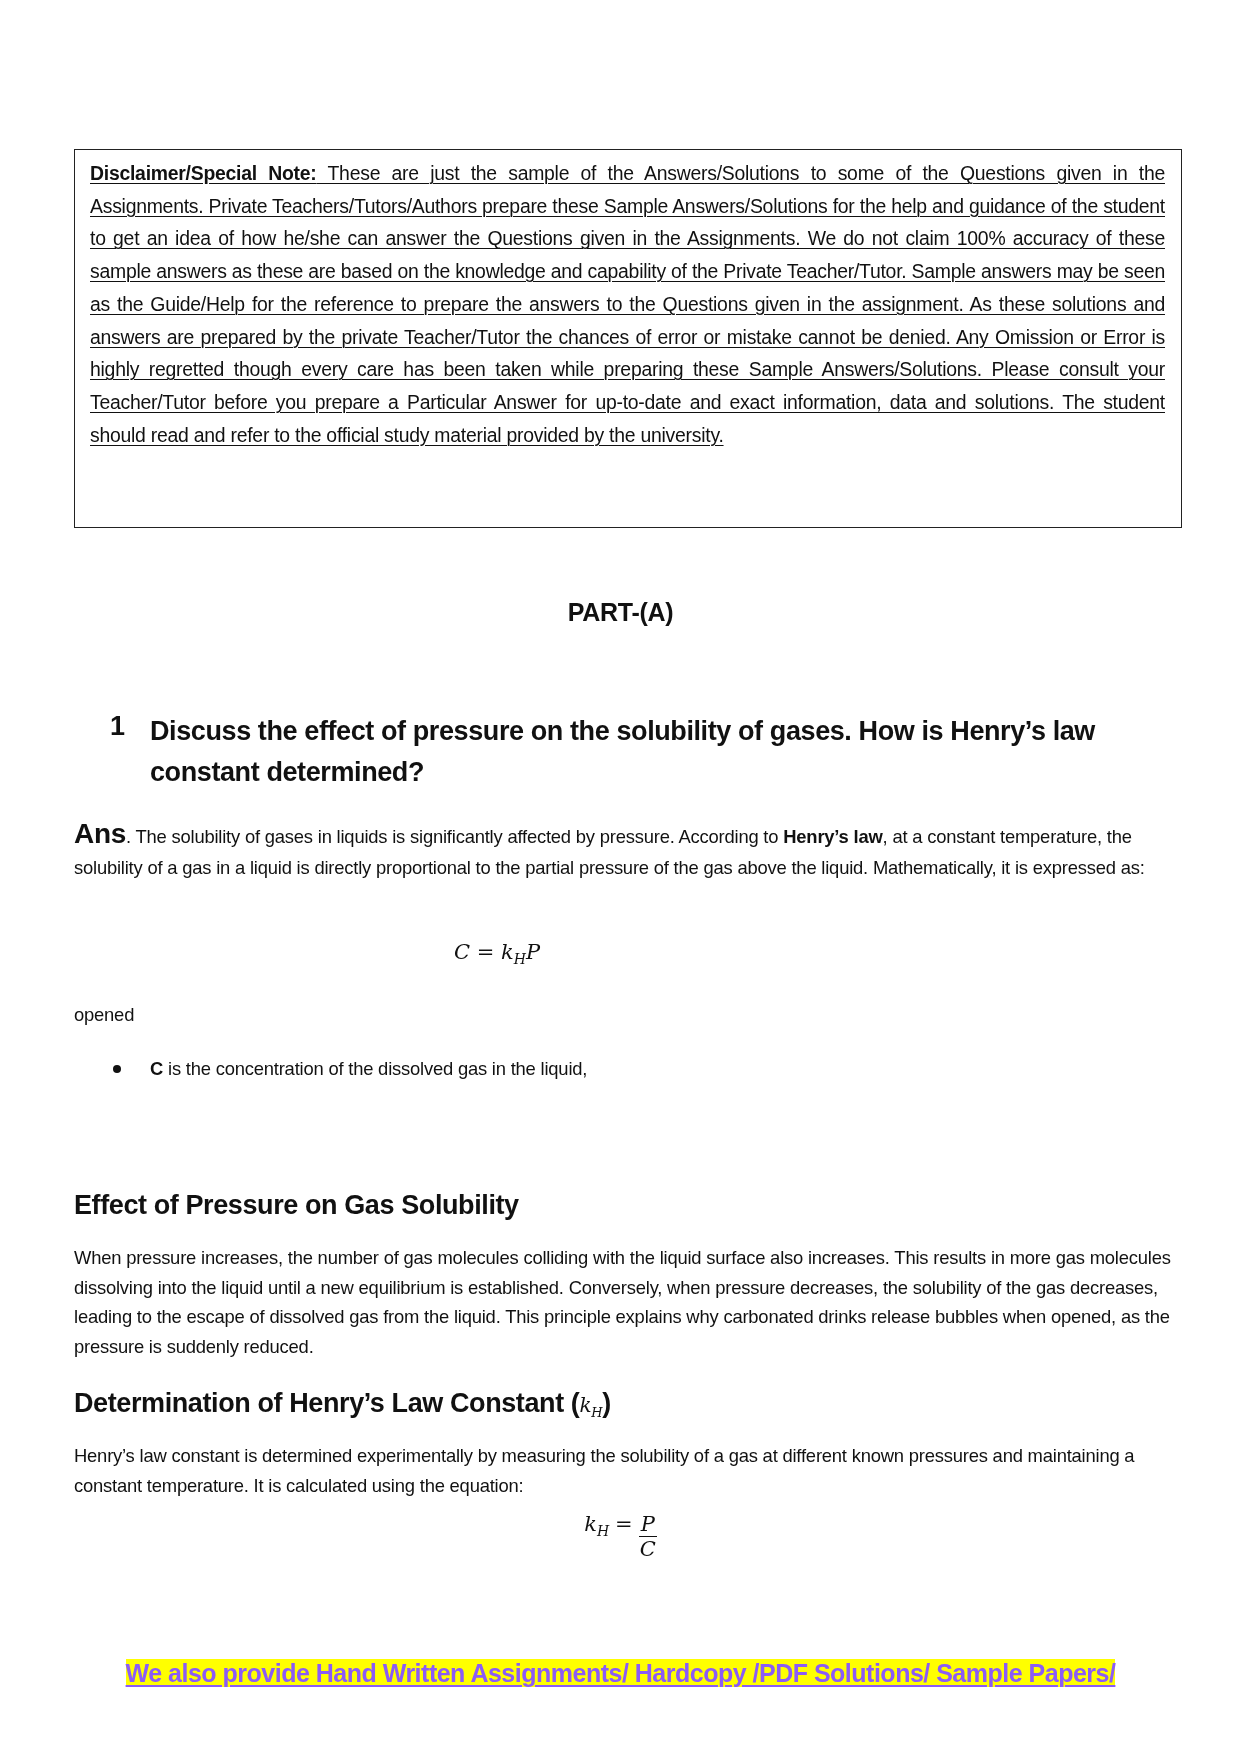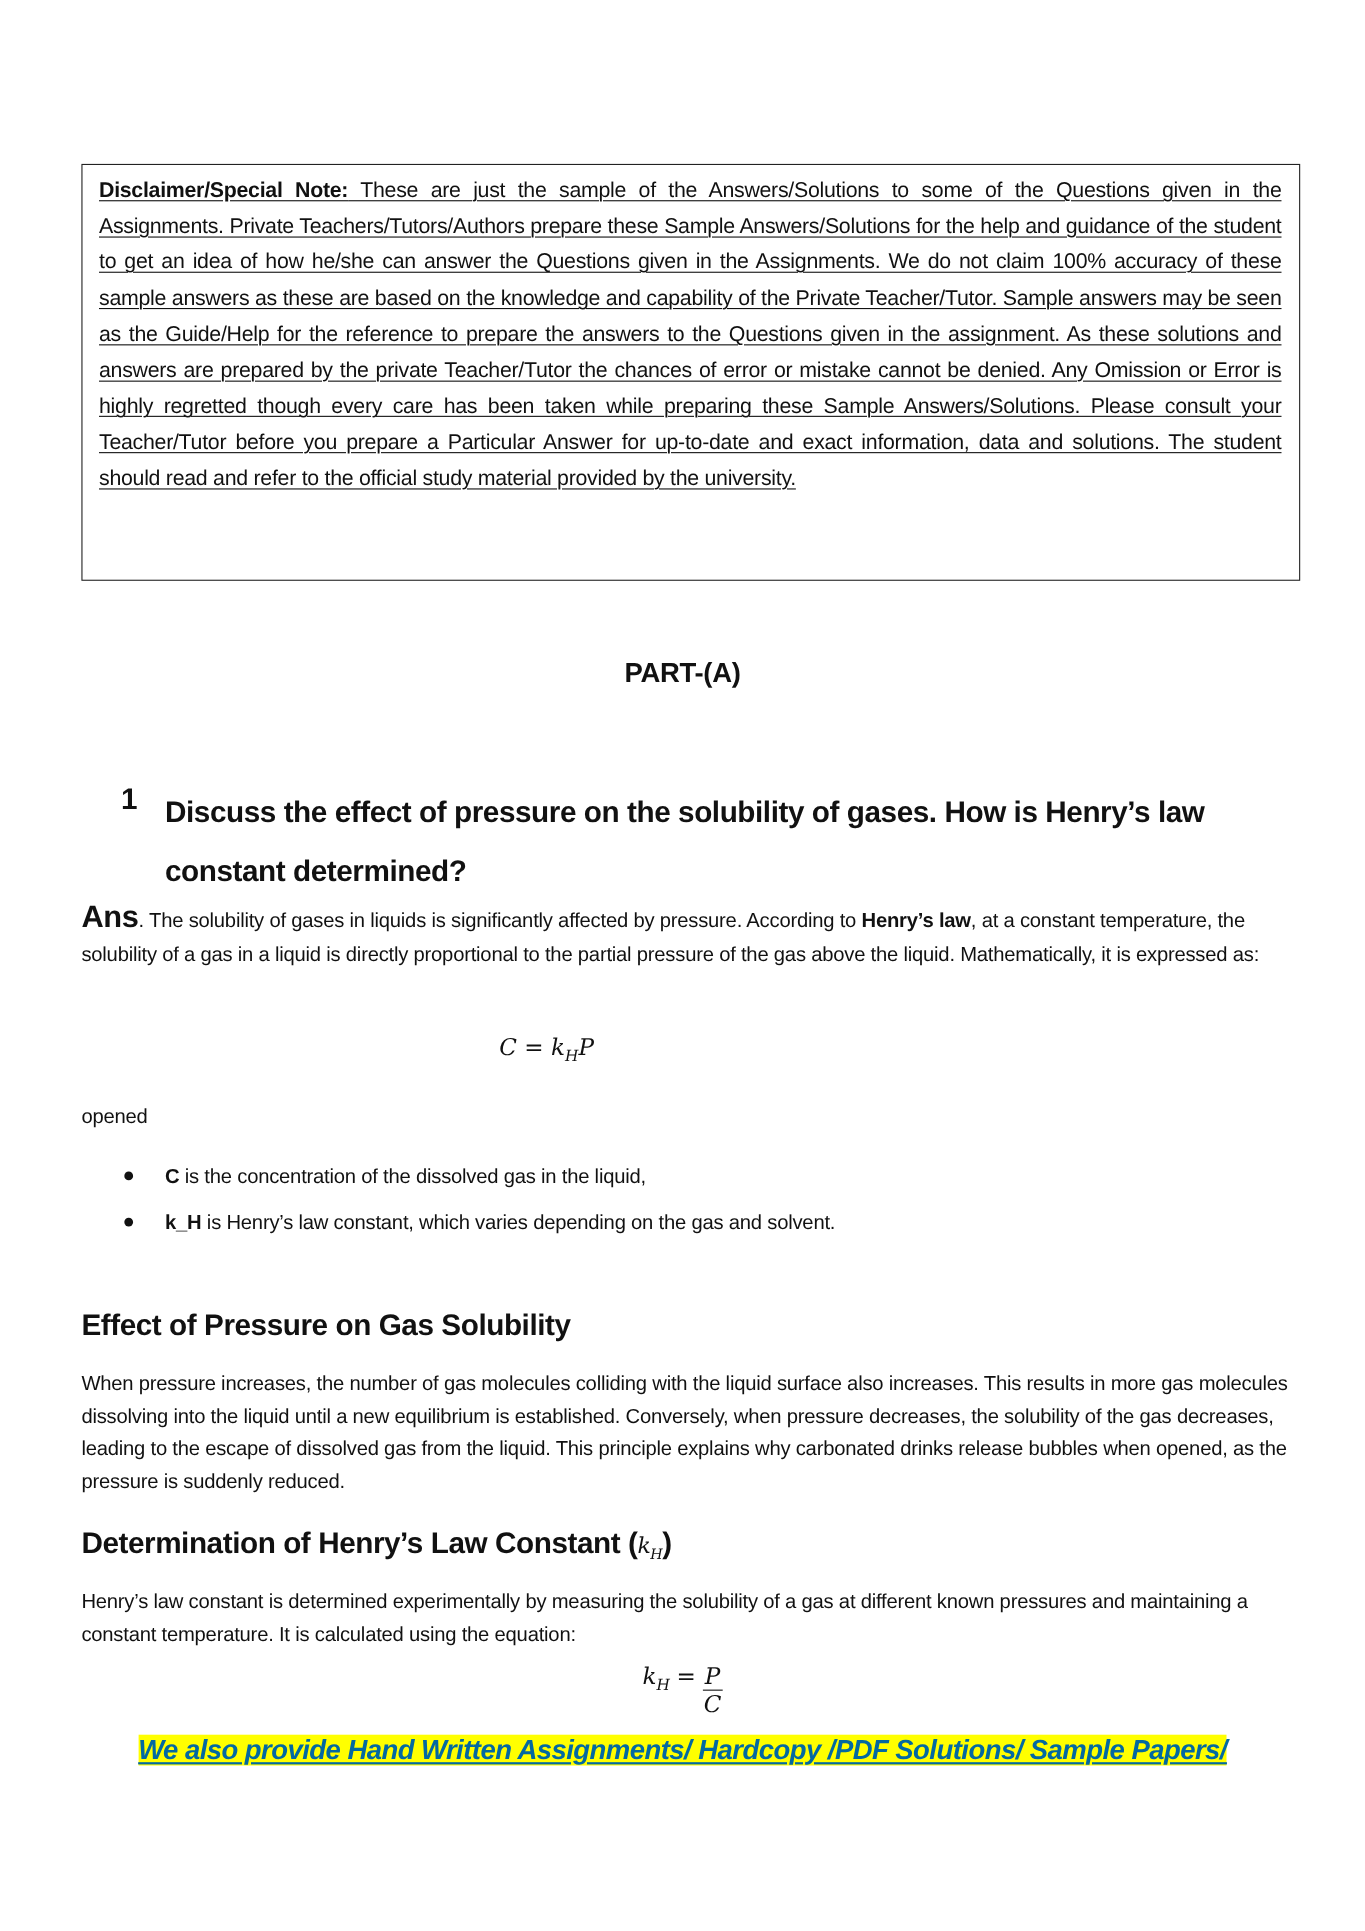--- a/index.html
+++ b/index.html
@@ -23,21 +23,21 @@
   .disclaimer-text b { text-decoration: underline; text-underline-offset: 3px; }
 
   .part-title {
     left: 0; width: 1241px; top: 598px; text-align: center;
     font-size: 25px; font-weight: bold; letter-spacing: -0.3px;
   }
 
   .q-num { left: 110px; top: 711px; font-size: 27px; font-weight: bold; }
   .q-text {
     left: 150px; top: 711px; width: 1040px;
-    font-size: 27px; font-weight: bold; line-height: 54px; letter-spacing: -0.4px;
+    font-size: 27px; font-weight: bold; line-height: 41px; letter-spacing: -0.4px;
   }
 
   .body-text { font-size: 18.4px; letter-spacing: -0.2px; }
 
   .ans-block { left: 74px; top: 818px; width: 1110px; line-height: 31px; }
   .ans-label { font-size: 28px; font-weight: bold; letter-spacing: -0.3px; }
 
   .formula {
     font-family: "DejaVu Serif", "Liberation Serif", serif; font-style: italic;
     font-size: 21px;
@@ -63,22 +63,22 @@
   .para { left: 74px; width: 1110px; line-height: 29.5px; }
   .para-effect { top: 1243px; }
   .para-determ { top: 1441px; }
 
   .frac { left: 0; width: 1241px; top: 1512px; text-align: center; }
   .frac-wrap { display: inline-flex; gap: 6px; }
   .fraction { display: inline-flex; flex-direction: column; align-items: center; line-height: 1.15; }
   .fraction .num { border-bottom: 1.5px solid #111; padding: 0 2px; }
 
   .footer {
-    left: 0; width: 1241px; top: 1573px; text-align: center;
-    font-size: 25px; font-weight: bold; font-style: italic; color: #0369a1;
+    left: 0; width: 1241px; top: 1655px; text-align: center;
+    font-size: 25px; font-weight: bold; color: #8b5cf6;
     letter-spacing: -0.5px; line-height: 36px;
   }
   .footer span {
     background: #ffff00; text-decoration: underline; text-decoration-thickness: 2px;
     text-underline-offset: 3px;
   }
 </style>
 </head>
 <body>
 
@@ -92,21 +92,20 @@
 <div class="abs q-text">Discuss the effect of pressure on the solubility of gases. How is Henry’s law constant determined?</div>
 
 <div class="abs ans-block body-text"><span class="ans-label">Ans</span><span>. The solubility of gases in liquids is significantly affected by pressure. According to </span><b>Henry’s law</b><span>, at a constant temperature, the solubility of a gas in a liquid is directly proportional to the partial pressure of the gas above the liquid. Mathematically, it is expressed as:</span></div>
 
 <div class="abs formula formula-1"><span>C</span><span style="font-style:normal"> = </span><span>k</span><sub>H</sub><span>P</span></div>
 
 <div class="abs where body-text">opened</div>
 
 <ul class="abs bullets body-text">
   <li><span class="dot"></span><b>C</b><span> is the concentration of the dissolved gas in the liquid,</span></li>
-  <li><span class="dot"></span><b>k_H</b><span> is Henry’s law constant, which varies depending on the gas and solvent.</span></li>
 </ul>
 
 <div class="abs h2 h2-effect">Effect of Pressure on Gas Solubility</div>
 <div class="abs para para-effect body-text">When pressure increases, the number of gas molecules colliding with the liquid surface also increases. This results in more gas molecules dissolving into the liquid until a new equilibrium is established. Conversely, when pressure decreases, the solubility of the gas decreases, leading to the escape of dissolved gas from the liquid. This principle explains why carbonated drinks release bubbles when opened, as the pressure is suddenly reduced.</div>
 
 <div class="abs h2 h2-determ"><span>Determination of Henry’s Law Constant (</span><span class="formula"><span>k</span><sub>H</sub></span><span>)</span></div>
 <div class="abs para para-determ body-text">Henry’s law constant is determined experimentally by measuring the solubility of a gas at different known pressures and maintaining a constant temperature. It is calculated using the equation:</div>
 
 <div class="abs frac formula">
   <span class="frac-wrap">

